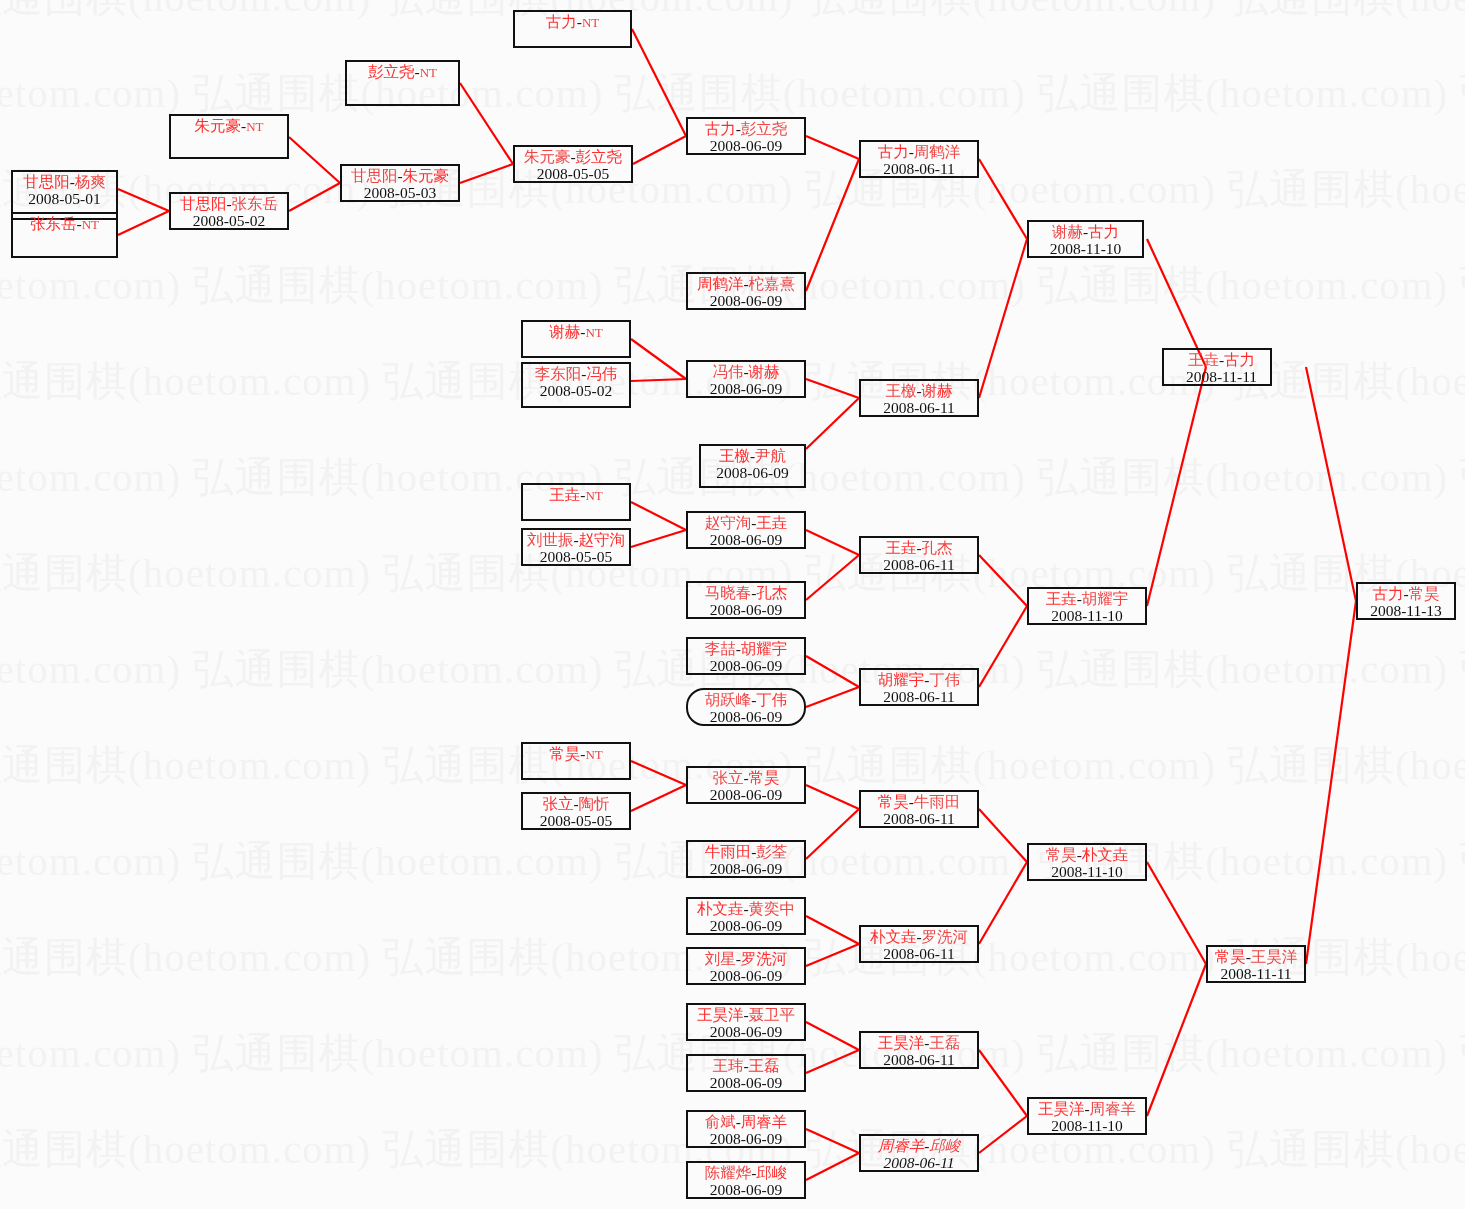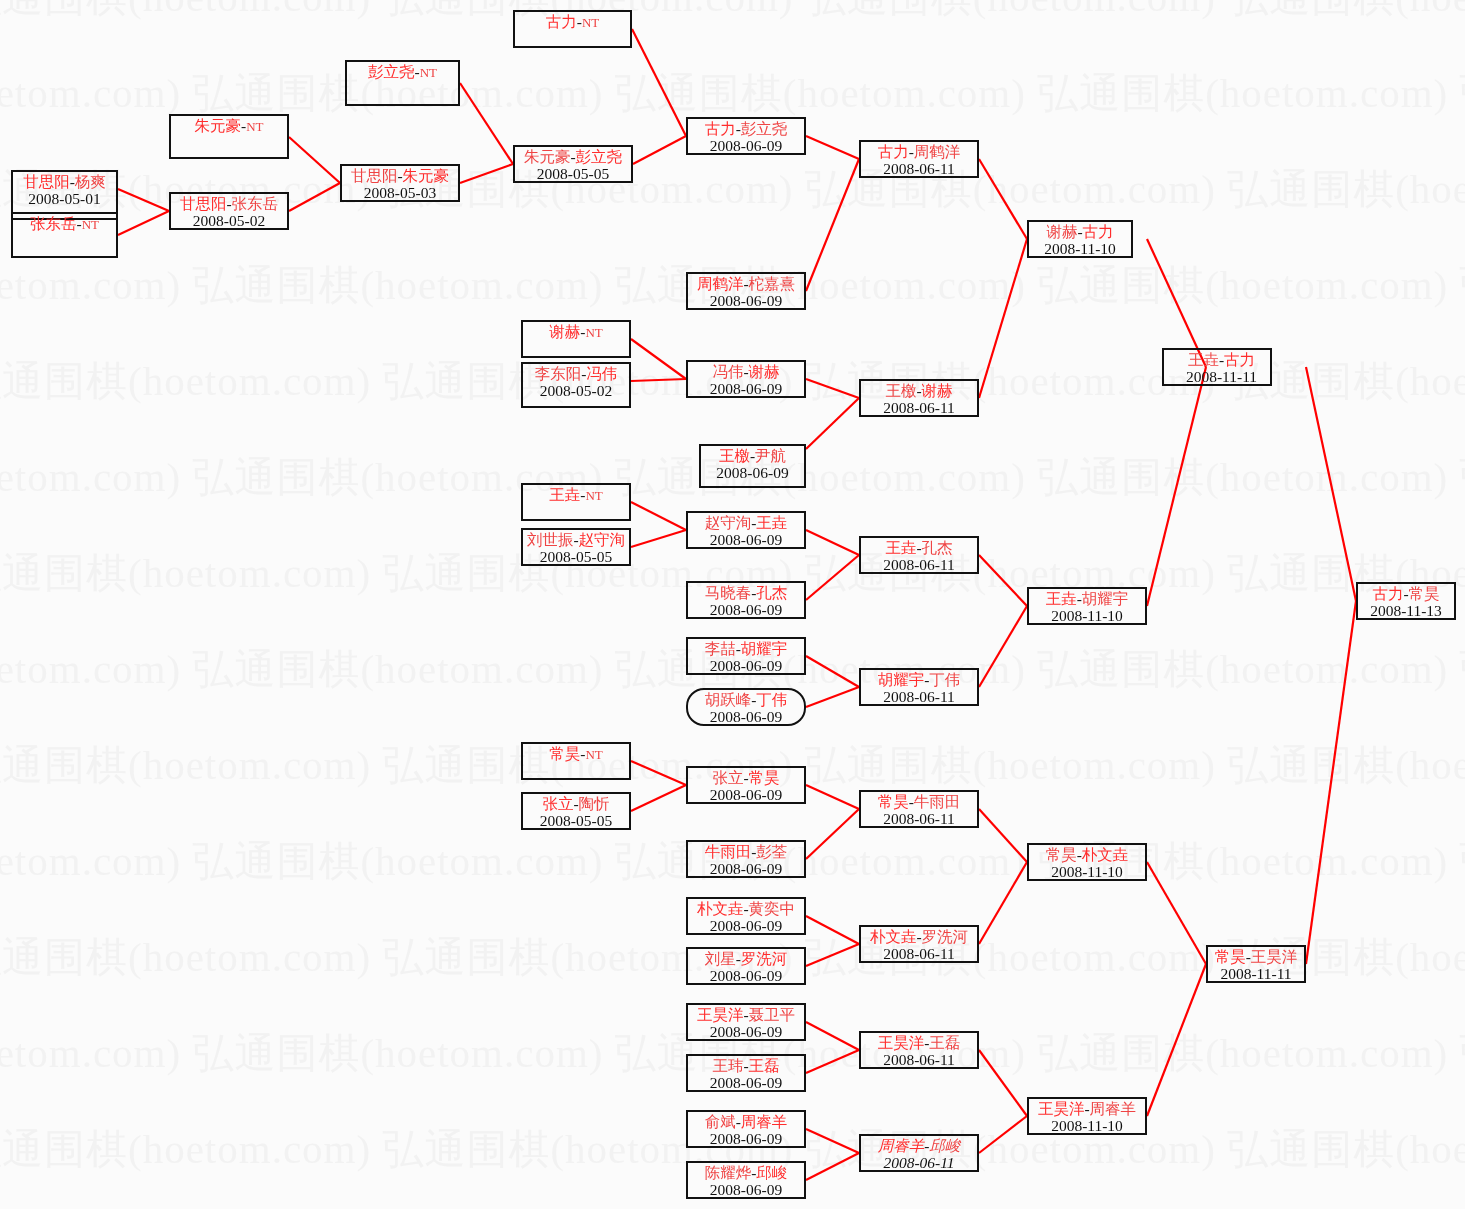--- a/index.html
+++ b/index.html
@@ -193,21 +193,21 @@
         <div class="date">2008-06-09</div>
       </div>
       <div class="box" style="left: 699px; top: 444px; width: 107px; height: 44px;">
         <div class="pair"><span class="w">王檄</span><span class="sep">-</span><span class="l">尹航</span></div>
         <div class="date">2008-06-09</div>
       </div>
       <div class="box" style="left: 859px; top: 379px; width: 120px; height: 38px;">
         <div class="pair"><span class="l">王檄</span><span class="sep">-</span><span class="w">谢赫</span></div>
         <div class="date">2008-06-11</div>
       </div>
-      <div class="box" style="left: 1027px; top: 220px; width: 106px; height: 38px;">
+      <div class="box" style="left: 1027px; top: 220px; width: 117px; height: 38px;">
         <div class="pair"><span class="l">谢赫</span><span class="sep">-</span><span class="w">古力</span></div>
         <div class="date">2008-11-10</div>
       </div>
       <div class="box" style="left: 521px; top: 483px; width: 110px; height: 38px;">
         <div class="pair"><span class="w">王垚</span><span class="sep">-</span><span class="l" style="font-size: 13px;">NT</span></div>
       </div>
       <div class="box" style="left: 521px; top: 528px; width: 110px; height: 38px;">
         <div class="pair"><span class="l">刘世振</span><span class="sep">-</span><span class="w">赵守洵</span></div>
         <div class="date">2008-05-05</div>
       </div>

